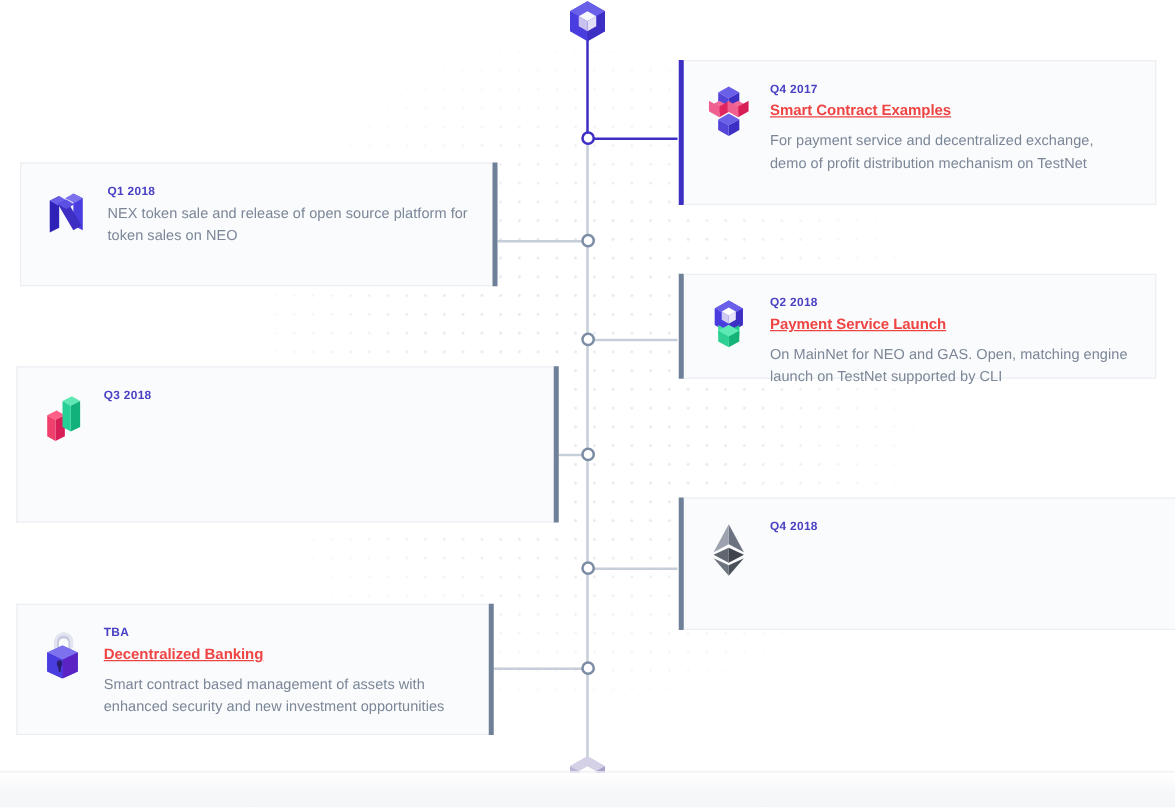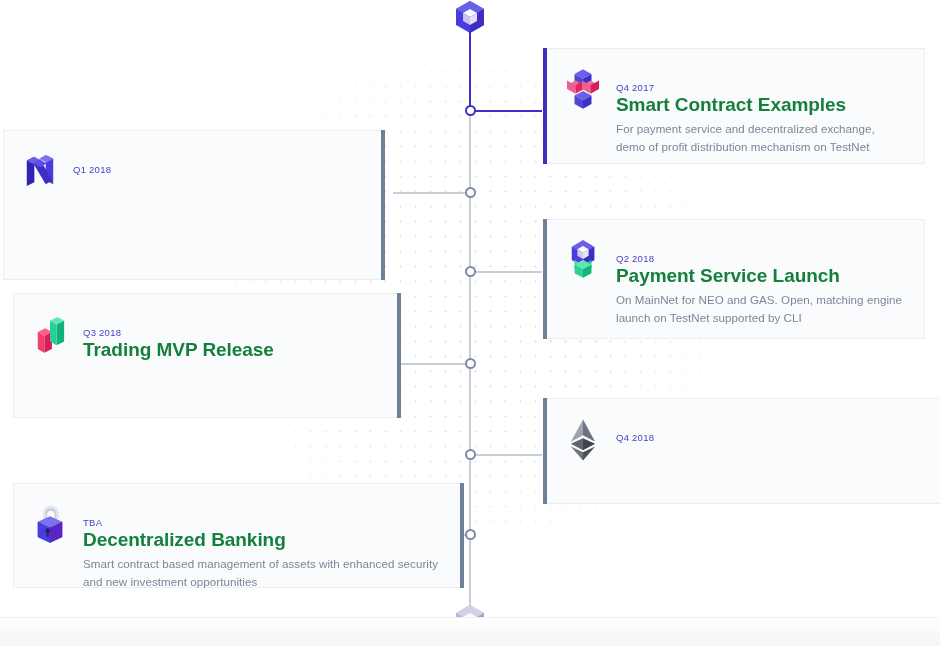--- a/index.html
+++ b/index.html
@@ -61,26 +61,26 @@
     flex:1;display:flex;padding:17px 18px 17px 17px;gap:14px;
     border:1px solid #eceef1;
   }
   .card.left .body{order:1;border-right:none;}
   .card.right .body{order:1;border-left:none;}
 
   .card .icon{flex:0 0 38px;width:38px;display:flex;align-items:flex-start;justify-content:center;padding-top:2px;}
   .card .txt{flex:1;min-width:0;}
 
   .quarter{
-    font-size:9.5px;font-weight:400;color:#4940c4;letter-spacing:.25px;
-    margin:16px 0 2px 0;line-height:12px;
+    font-size:9.5px;font-weight:700;color:#4940c4;letter-spacing:.25px;
+    margin:0 0 2px 0;line-height:12px;
   }
   .title{
-    font-size:19px;font-weight:700;color:#15803d;
-    margin:0 0 7px 0;line-height:17px;letter-spacing:-.05px;
+    font-size:12px;font-weight:700;color:#ef4444;
+    margin:0 0 7px 0;line-height:17px;letter-spacing:-.05px;text-decoration:underline;
   }
   .desc{
     font-size:11.6px;color:#7b8697;line-height:17.5px;margin:0;
     letter-spacing:.05px;
   }
   svg{display:block;}
 </style>
 </head>
 <body>
 
@@ -145,40 +145,41 @@
       </svg>
     </div>
     <div class="txt">
       <p class="quarter">Q4 2017</p>
       <h3 class="title">Smart Contract Examples</h3>
       <p class="desc">For payment service and decentralized exchange, demo of profit distribution mechanism on TestNet</p>
     </div>
   </div>
 </div>
 
-<div class="card left" style="left:3px;top:130px;width:382px;height:150px;">
+<div class="card left" style="left:16px;top:130px;width:382px;height:99px;">
   <div class="bar" style="background:#6f8099;"></div>
   <div class="body">
     <div class="icon">
       <svg viewBox="0 0 36 42" width="34" height="40">
         <polygon points="4,11 12,7 12,34 4,38" fill="#2f22b8"></polygon>
         <polygon points="4,11 12,7 19,11 11,15" fill="#6a5fe8"></polygon>
         <polygon points="24,5 32,9 32,36 24,32" fill="#4a3de0"></polygon>
         <polygon points="24,5 32,9 25,13 17,9" fill="#7d72ee"></polygon>
         <polygon points="11,14 18,10 31,32 24,36" fill="#3d2fc4"></polygon>
         <polygon points="11,14 18,10 25,14 18,18" fill="#5b4fe4"></polygon>
       </svg>
     </div>
     <div class="txt">
       <p class="quarter">Q1 2018</p>
-    </div>
-  </div>
-</div>
-
-<div class="card right" style="left:543px;top:219px;width:382px;height:120px;">
+      <p class="desc">NEX token sale and release of open source platform for token sales on NEO</p>
+    </div>
+  </div>
+</div>
+
+<div class="card right" style="left:543px;top:219px;width:382px;height:84px;">
   <div class="bar" style="background:#6f8099;"></div>
   <div class="body">
     <div class="icon">
       <svg viewBox="0 0 32 44" width="30" height="42">
         <polygon points="16,1 28,8 28,22 16,29 4,22 4,8" fill="#4a3de0"></polygon>
         <polygon points="16,1 28,8 16,15 4,8" fill="#6a5fe8"></polygon>
         <polygon points="16,15 28,8 28,22 16,29" fill="#3d2fc4"></polygon>
         <polygon points="16,7 22,10.5 16,14 10,10.5" fill="#ffffff"></polygon>
         <polygon points="16,14 22,10.5 22,17.5 16,21" fill="#e8e5fa"></polygon>
         <polygon points="16,14 10,10.5 10,17.5 16,21" fill="#cfcaf2"></polygon>
@@ -191,36 +192,35 @@
       </svg>
     </div>
     <div class="txt">
       <p class="quarter">Q2 2018</p>
       <h3 class="title">Payment Service Launch</h3>
       <p class="desc">On MainNet for NEO and GAS. Open, matching engine launch on TestNet supported by CLI</p>
     </div>
   </div>
 </div>
 
-<div class="card left" style="left:13px;top:293px;width:388px;height:125px;">
+<div class="card left" style="left:13px;top:293px;width:434px;height:125px;">
   <div class="bar" style="background:#6f8099;"></div>
   <div class="body">
     <div class="icon">
       <svg viewBox="0 0 34 44" width="32" height="42">
         <polygon points="4,20 12,16 19,20 11,24" fill="#ff5e87"></polygon>
         <polygon points="11,24 19,20 19,38 11,42" fill="#d81e56"></polygon>
         <polygon points="11,24 4,20 4,38 11,42" fill="#ef3f6d"></polygon>
         <polygon points="17,8 25,4 32,8 24,12" fill="#5de8b4"></polygon>
         <polygon points="24,12 32,8 32,30 24,34" fill="#12b07b"></polygon>
         <polygon points="24,12 17,8 17,30 24,34" fill="#26cf95"></polygon>
       </svg>
     </div>
     <div class="txt">
       <p class="quarter">Q3 2018</p>
-      <h3 class="title">Trading MVP Release</h3>
     </div>
   </div>
 </div>
 
 <div class="card right" style="left:543px;top:398px;width:436px;height:106px;">
   <div class="bar" style="background:#6f8099;"></div>
   <div class="body">
     <div class="icon">
       <svg viewBox="0 0 30 46" width="28" height="44">
         <polygon points="15,1 15,18 28,25" fill="#6b7280"></polygon>
@@ -230,21 +230,21 @@
         <polygon points="15,36 15,45 28,30" fill="#4b5159"></polygon>
         <polygon points="15,36 2,30 15,45" fill="#6e747d"></polygon>
       </svg>
     </div>
     <div class="txt">
       <p class="quarter">Q4 2018</p>
     </div>
   </div>
 </div>
 
-<div class="card left" style="left:13px;top:483px;width:451px;height:105px;">
+<div class="card left" style="left:13px;top:483px;width:382px;height:105px;">
   <div class="bar" style="background:#6f8099;"></div>
   <div class="body">
     <div class="icon">
       <svg viewBox="0 0 34 42" width="32" height="40">
         <path d="M10 18 L10 11 A8 8 0 0 1 26 11 L26 16 L22 18 L22 11 A4.2 4.2 0 0 0 14 11 L14 18 Z" fill="#c8cbe0"></path>
         <path d="M10 18 L10 11 A8 8 0 0 1 26 11 L26 16 L23.5 17 L23.5 11 A5.6 5.6 0 0 0 12.3 11 L12.3 18 Z" fill="#e3e5f1"></path>
         <polygon points="17,14 30,20 30,36 17,42 4,36 4,20" fill="#4a3de0"></polygon>
         <polygon points="17,14 30,20 17,26 4,20" fill="#7d72ee"></polygon>
         <polygon points="17,26 30,20 30,36 17,42" fill="#5b23c4"></polygon>
         <polygon points="17,26 4,20 4,36 17,42" fill="#4a3de0"></polygon>

